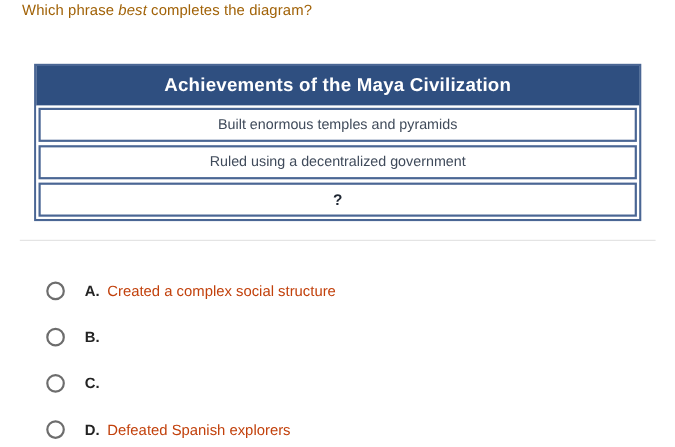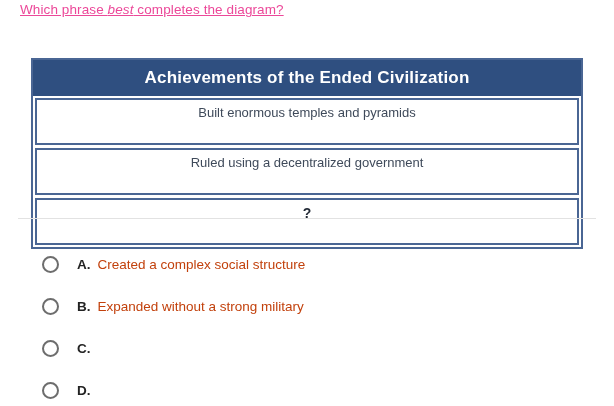--- a/index.html
+++ b/index.html
@@ -17,24 +17,23 @@
     position: relative;
   }
 
   
   .question-prompt {
     position: absolute;
     left: 20px;
     top: 1px;
     font-size: 13.5px;
     line-height: 17px;
-    color: #ec4899;
+    color: #a16207;
     letter-spacing: 0.1px;
     white-space: nowrap;
-    text-decoration: underline;
   }
   .question-prompt .em {
     font-style: italic;
   }
 
   
   .diagram-wrap {
     position: absolute;
     left: 31px;
     top: 58px;
@@ -60,21 +59,21 @@
     padding: 2px 2px 2px 2px;
     background: #ffffff;
   }
   .diagram-row {
     border: 2px solid #4a6694;
     background: #ffffff;
     text-align: center;
     font-size: 13px;
     line-height: 16px;
     color: #3f4a5a;
-    padding: 5px 4px 22px 4px;
+    padding: 5px 4px 6px 4px;
     box-sizing: border-box;
   }
   .diagram-row + .diagram-row {
     margin-top: 3px;
   }
   .diagram-row.is-blank {
     font-weight: bold;
     color: #1f2733;
     font-size: 14px;
   }
@@ -126,21 +125,21 @@
 </style>
 </head>
 <body>
 
 <div class="question-prompt">
   <span>Which phrase </span><span class="em">best</span><span> completes the diagram?</span>
 </div>
 
 <div class="diagram-wrap">
   <div class="diagram-table">
-    <div class="diagram-header">Achievements of the Ended Civilization</div>
+    <div class="diagram-header">Achievements of the Maya Civilization</div>
     <div class="diagram-rows">
       <div class="diagram-row">Built enormous temples and pyramids</div>
       <div class="diagram-row">Ruled using a decentralized government</div>
       <div class="diagram-row is-blank">?</div>
     </div>
   </div>
 </div>
 
 <div class="section-divider"></div>
 
@@ -148,26 +147,26 @@
 
   <div class="choice-row">
     <span class="choice-radio"></span>
     <span class="choice-letter">A.</span>
     <span class="choice-text">Created a complex social structure</span>
   </div>
 
   <div class="choice-row">
     <span class="choice-radio"></span>
     <span class="choice-letter">B.</span>
-    <span class="choice-text">Expanded without a strong military</span>
   </div>
 
   <div class="choice-row">
     <span class="choice-radio"></span>
     <span class="choice-letter">C.</span>
   </div>
 
   <div class="choice-row">
     <span class="choice-radio"></span>
     <span class="choice-letter">D.</span>
+    <span class="choice-text">Defeated Spanish explorers</span>
   </div>
 
 </div>
 
 </body></html>

